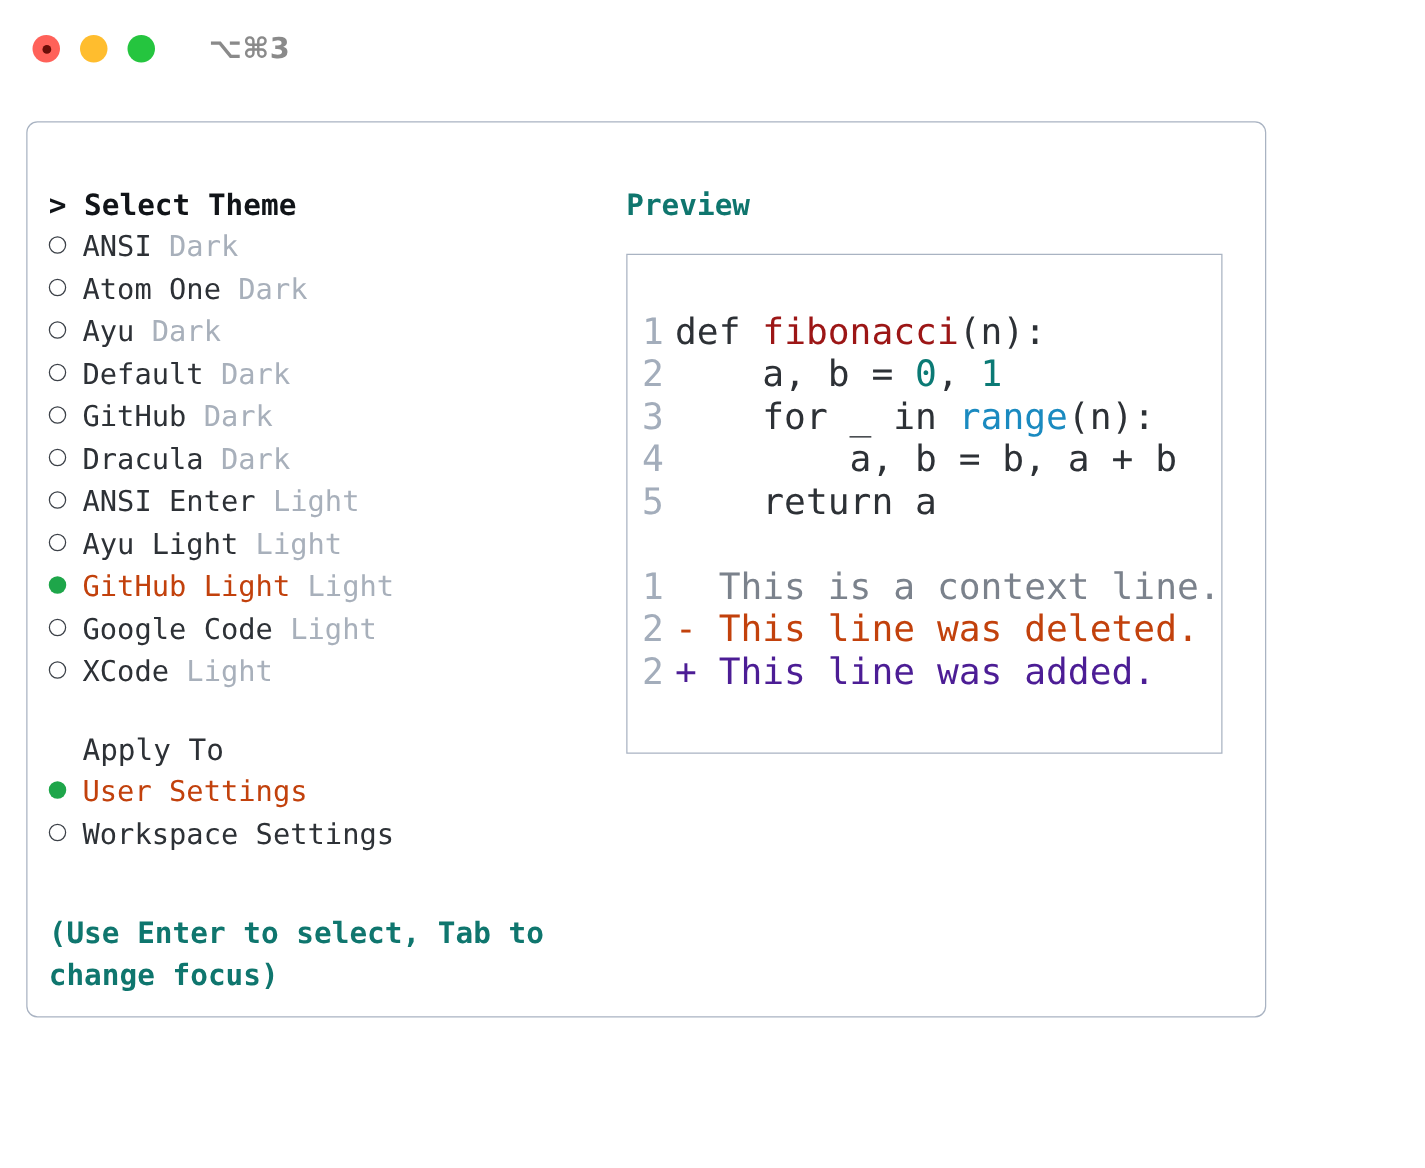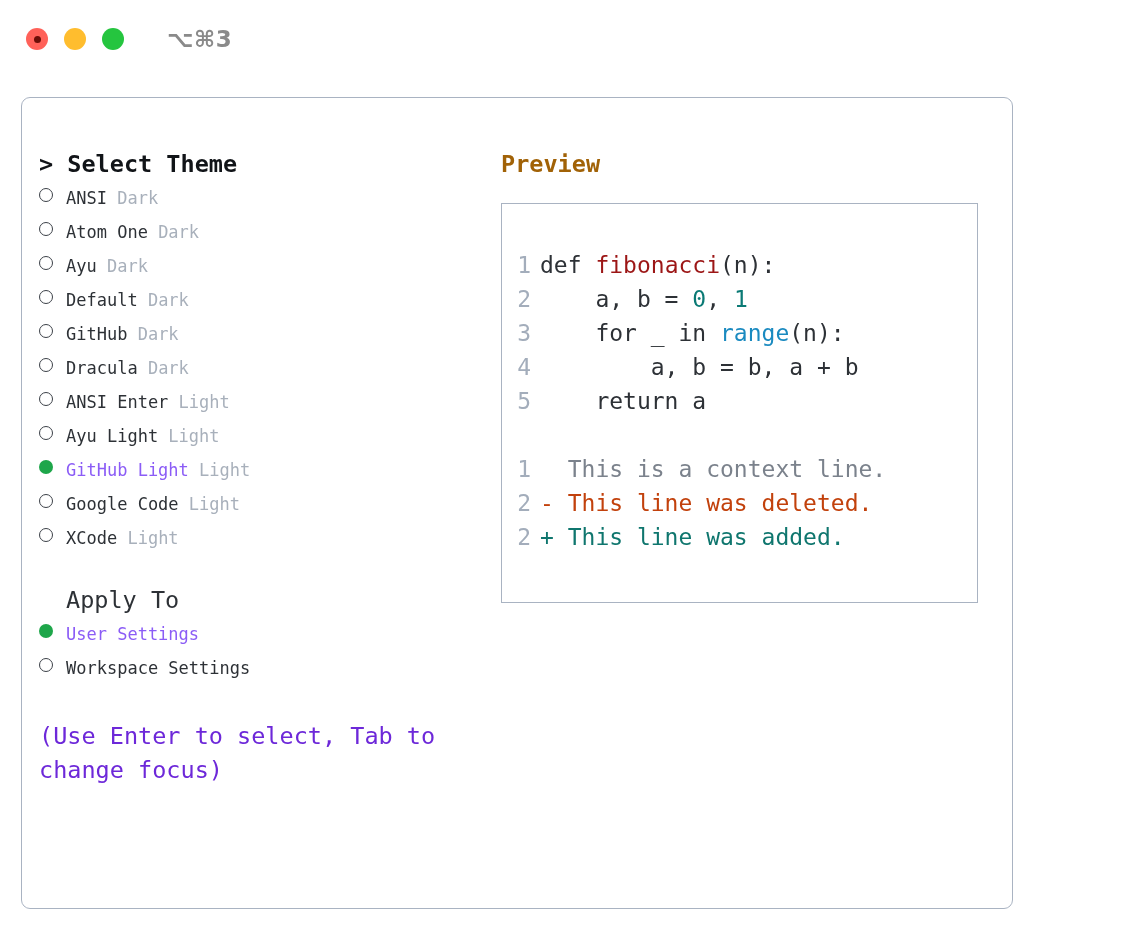--- a/index.html
+++ b/index.html
@@ -68,21 +68,21 @@
     color: #8a8a8a;
     letter-spacing: 0.5px;
   }
 
   
   #panel {
     position: absolute;
     left: 21px;
     top: 97px;
     width: 992px;
-    height: 812px;
+    height: 717px;
     border: 1.6px solid #a9b3c2;
     border-radius: 9px;
     box-sizing: border-box;
     background: #ffffff;
   }
 
   #panel-inner {
     position: absolute;
     left: 0; top: 0;
     width: 100%; height: 100%;
@@ -98,21 +98,21 @@
 
   .hdr {
     font-size: 23.5px;
     font-weight: 700;
     color: #111418;
     line-height: 34px;
     white-space: pre;
   }
 
   .opt {
-    font-size: 17px;
+    font-size: 23px;
     line-height: 34px;
     color: #2d3136;
     white-space: pre;
     display: block;
   }
   .opt .marker {
     display: inline-block;
     width: 27px;
   }
   .opt .marker .hollow {
@@ -124,65 +124,66 @@
     vertical-align: 2px;
   }
   .opt .marker .filled {
     display: inline-block;
     width: 14px; height: 14px;
     border-radius: 50%;
     background: #1ea64a;
     vertical-align: 2px;
   }
   .opt .name { color: #2d3136; }
-  .opt.selected .name { color: #8b5cf6; }
+  .opt.selected .name { color: #c2410c; }
   .opt .suffix { color: #a8b0bb; }
 
   .section-hdr {
     font-size: 23.5px;
     line-height: 34px;
     color: #2d3136;
     white-space: pre;
     padding-left: 27px;
     margin-top: 28px;
   }
 
   .hint {
     font-size: 23.5px;
     line-height: 34px;
-    color: #6d28d9;
-    margin-top: 34px;
+    color: #0f766e;
+    margin-top: 44px;
     max-width: 400px;
     white-space: normal;
+    font-weight: bold;
   }
 
   
   #right-col {
     flex: 1;
     padding: 49px 0 0 16px;
     box-sizing: border-box;
   }
   #preview-title {
     font-size: 23.5px;
     font-weight: 700;
-    color: #a16207;
+    color: #0f766e;
     line-height: 34px;
   }
   #preview-box {
     margin-top: 22px;
     width: 477px;
     height: 400px;
     border: 1.6px solid #a9b3c2;
     box-sizing: border-box;
     background: #ffffff;
     padding: 44px 0 0 0;
   }
 
   .code-line {
-    font-size: 23px;
+    font-size: 29px;
     line-height: 34px;
     white-space: pre;
     color: #2d3136;
     display: block;
   }
   .gutter {
     display: inline-block;
     width: 38px;
     text-align: right;
     color: #a3adbb;
@@ -191,21 +192,21 @@
   }
   .blank-line { height: 34px; display: block; }
 
   .tok-fn   { color: #9c1616; }
   .tok-num  { color: #0b7a75; }
   .tok-call { color: #1a8ac0; }
   .tok-plain{ color: #2d3136; }
 
   .diff-ctx { color: #7b828c; margin-top: 36px; }
   .diff-del { color: #c2410c; }
-  .diff-add { color: #0f766e; }
+  .diff-add { color: #4c1d95; }
 </style>
 </head>
 <body>
 
 <div id="window">
 
   <div id="titlebar">
     <div class="traffic-lights">
       <span class="dot red"></span>
       <span class="dot yellow"></span>

